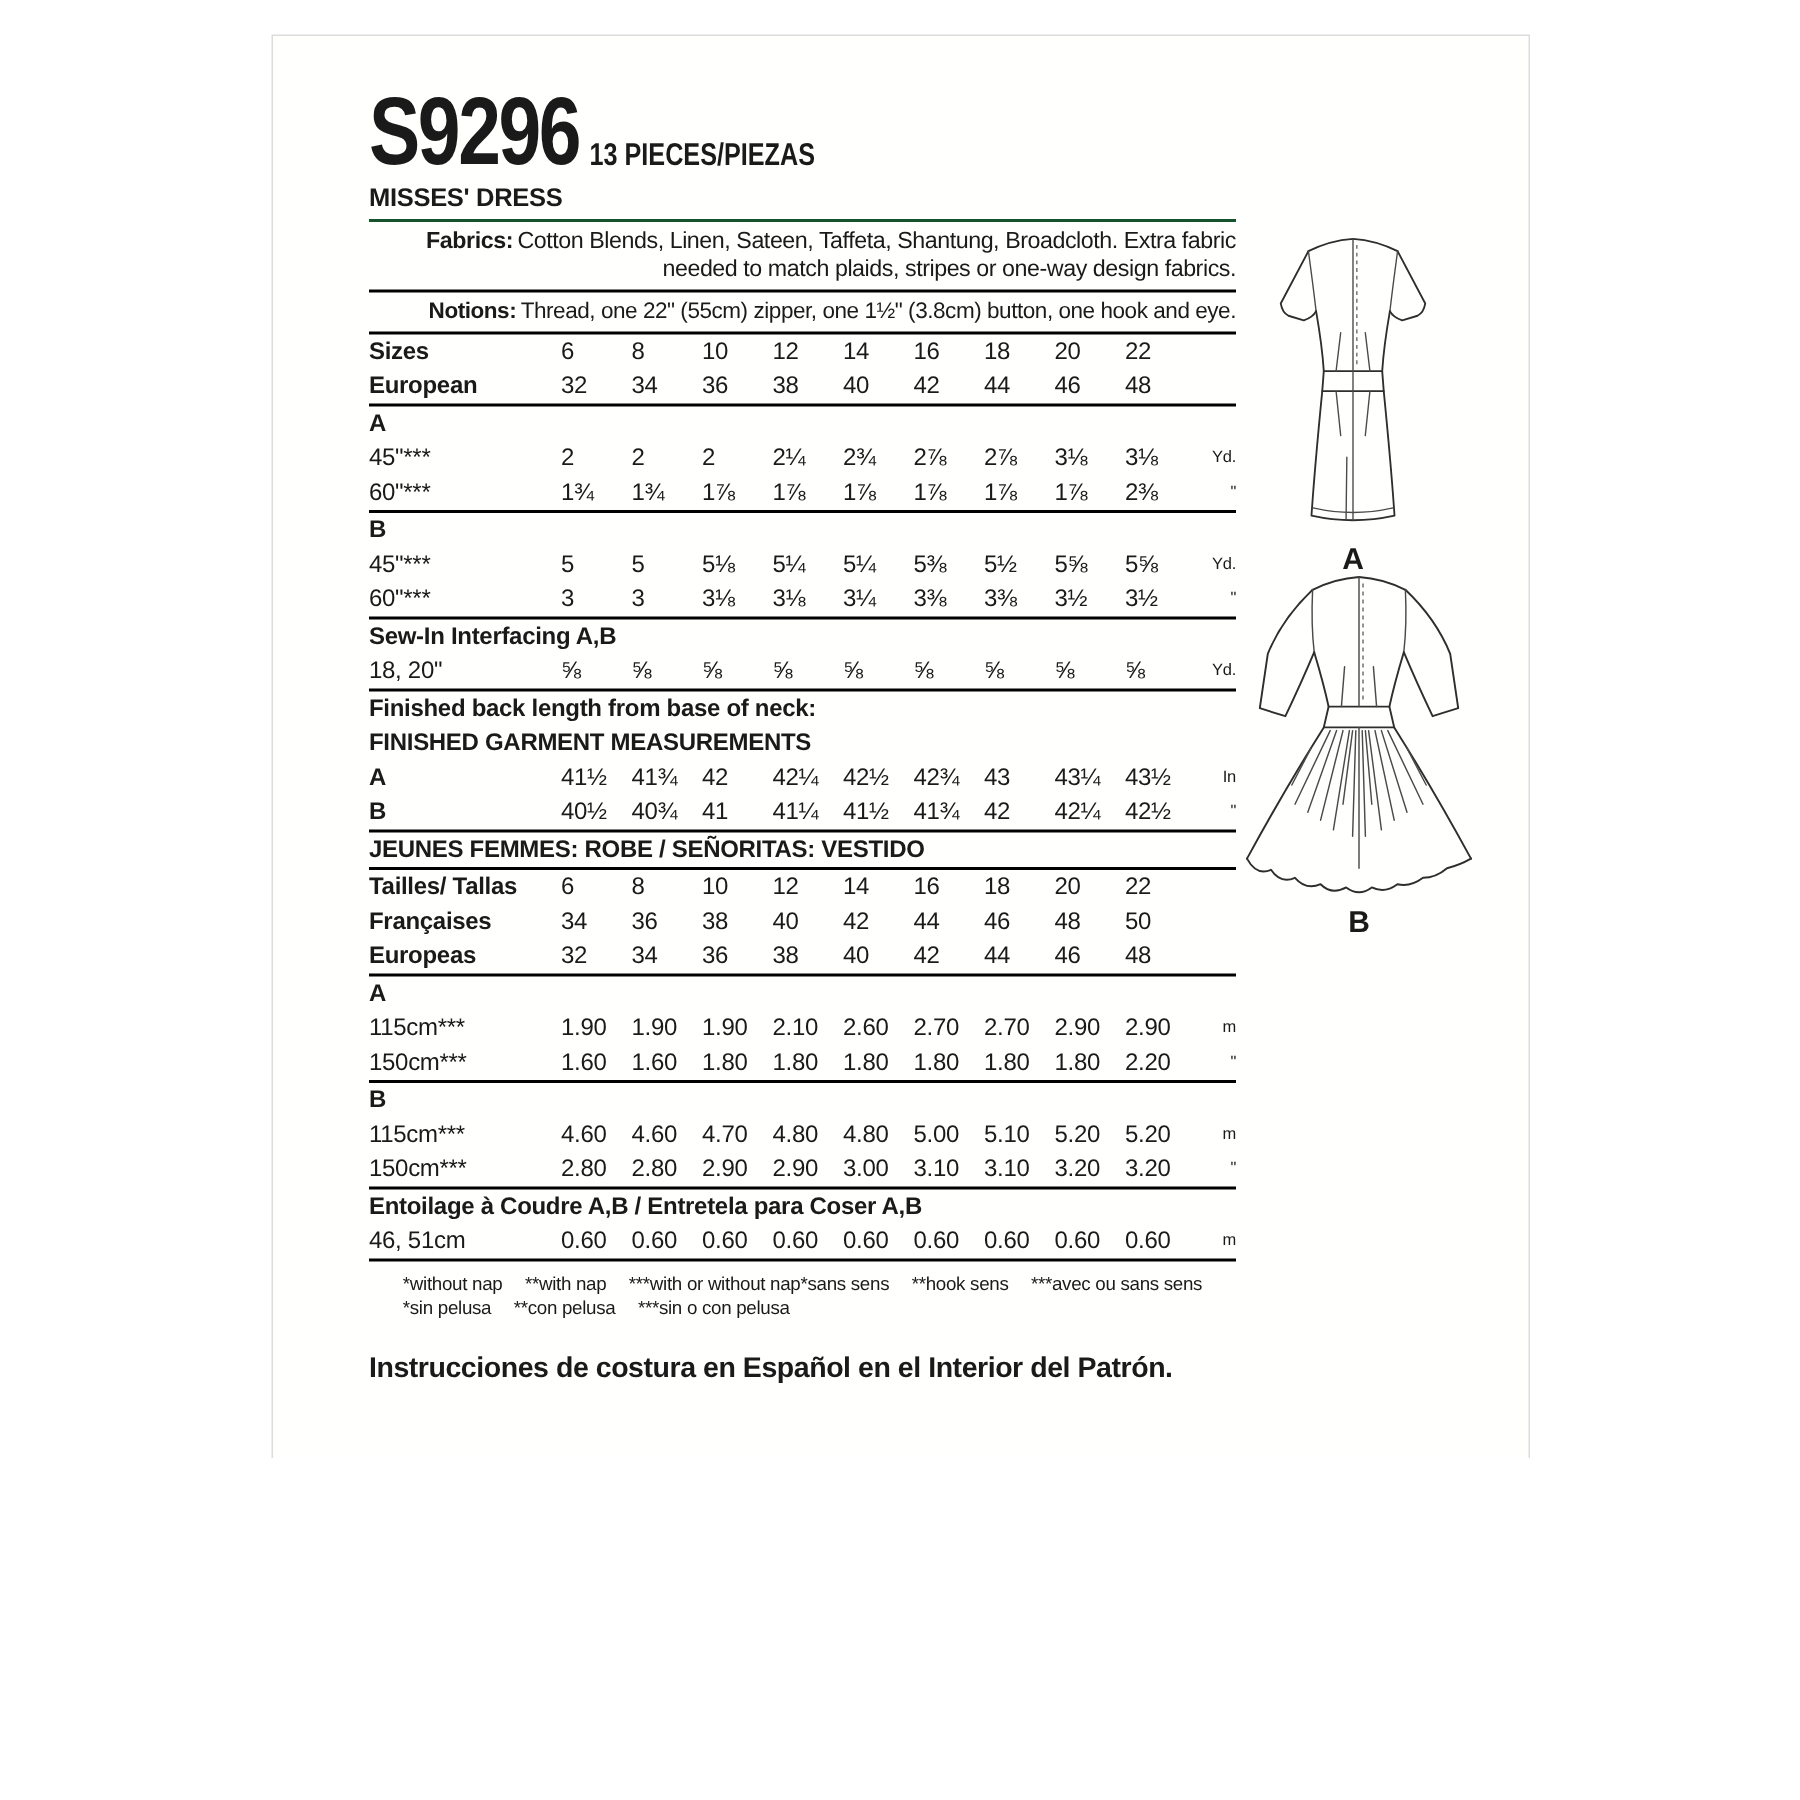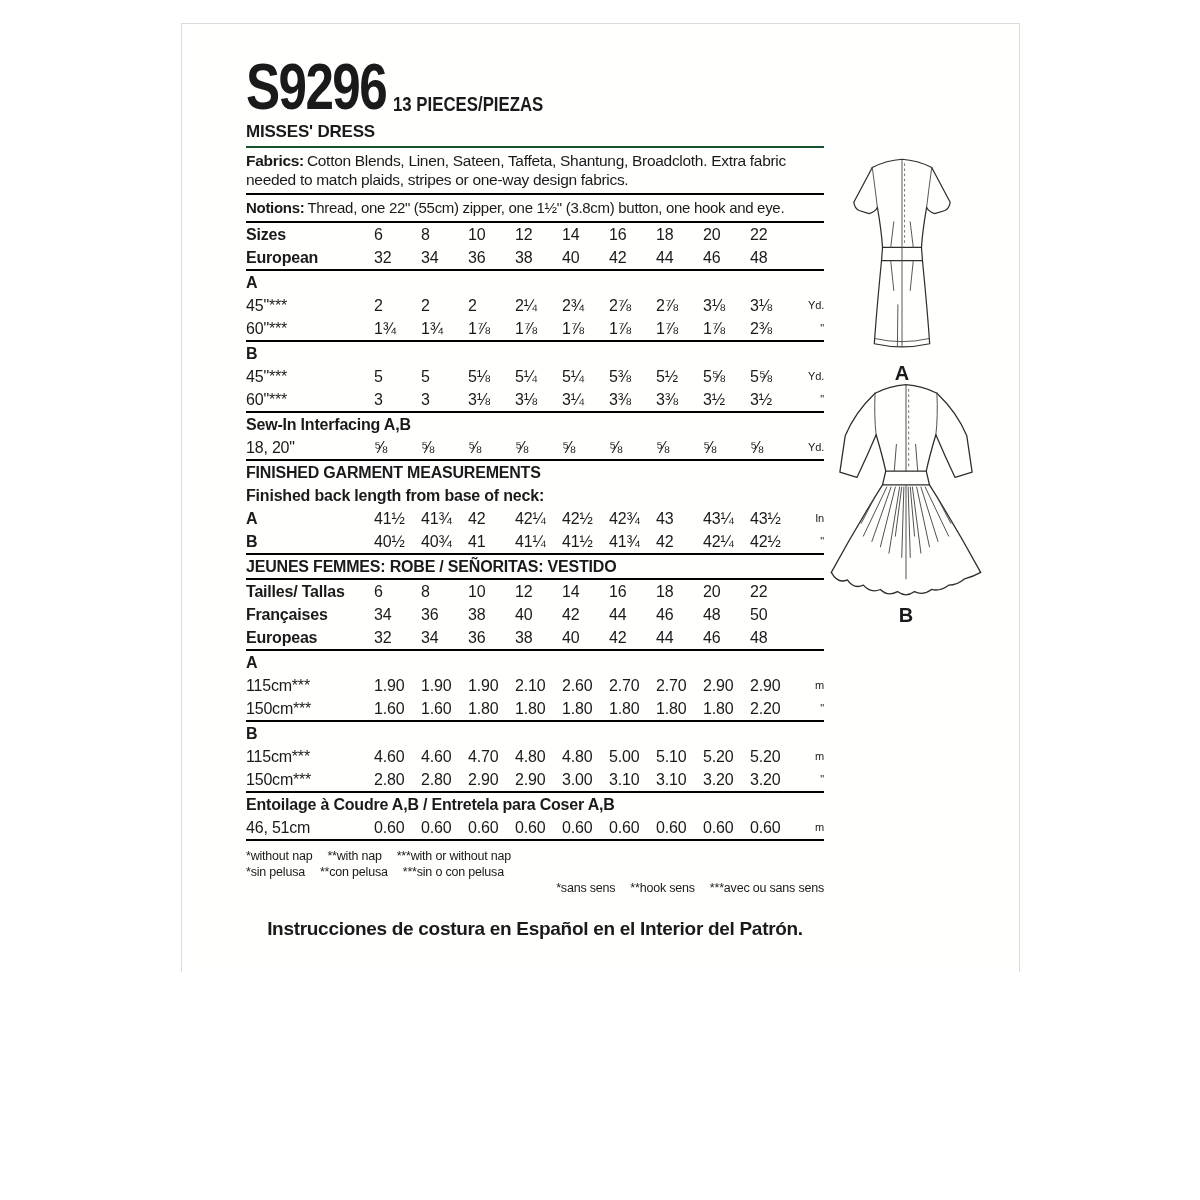--- a/index.html
+++ b/index.html
@@ -12,43 +12,43 @@
 
   
   .title-row { display:flex; align-items:flex-end; height:62px; margin-bottom:4px; }
   .pat-num { font-size:64px; font-weight:700; letter-spacing:-2px; line-height:58px;
              transform:scaleX(0.80); transform-origin:left bottom; white-space:nowrap; }
   .pieces  { font-size:21px; font-weight:700; line-height:24px; margin-left:-28px;
              transform:scaleX(0.80); transform-origin:left bottom; white-space:nowrap; }
   .garment { font-size:17px; font-weight:700; padding:2px 0 4px;
              border-bottom:2px solid #14532d; letter-spacing:-0.2px; }
   .para    { font-size:15.5px; line-height:19px; padding:3px 0 4px;
-             border-bottom:2px solid #000; letter-spacing:-0.3px; }
+             border-bottom:2px solid #000; letter-spacing:-0.3px;text-align:right; }
   .para .lbl { font-weight:700; margin-right:3px; }
   .one-line { white-space:nowrap; font-size:15px; }
 
   
   .rule  { height:2px; background:#000; }
   .t-head { height:23px; line-height:23px; font-size:16px; font-weight:700;
             letter-spacing:-0.2px; white-space:nowrap; }
   .t-row { display:flex; height:23px; line-height:23px; font-size:16px;
            letter-spacing:-0.2px; }
   .t-label { width:128px; flex:0 0 128px; white-space:nowrap; }
   .t-label.b { font-weight:700; }
   .t-val { width:47px; flex:0 0 47px; white-space:nowrap; }
   .t-unit { flex:1 1 auto; text-align:right; font-size:11px; white-space:nowrap; }
 
   
   .footnotes { display:flex; justify-content:center; margin-top:7px;
-               font-size:12.5px; line-height:16px; letter-spacing:-0.2px;flex-direction:column; }
+               font-size:12.5px; line-height:16px; letter-spacing:-0.2px; }
   .fn-group span { display:inline-block; margin-right:15px; }
   .fn-group span:last-child { margin-right:0; }
   .fn-right { text-align:right; }
 
-  .bottom-note { margin-top:22px; text-align:center; font-size:19px; font-weight:700;
+  .bottom-note { margin-top:22px; font-size:19px; font-weight:700;
                  letter-spacing:-0.3px; }
 
   
   .view { position:absolute; display:flex; flex-direction:column; align-items:center; }
   .view-a { left:645px; top:125px; width:150px; }
   .view-b { left:628px; top:352px; width:192px; }
   .view svg { display:block; }
   .view-label { font-size:20px; font-weight:700; margin-top:8px; }
   .sk { stroke:#2e2e2e; stroke-width:1.2; fill:none; stroke-linecap:round; stroke-linejoin:round; }
   .sk-thin { stroke:#4a4a4a; stroke-width:0.9; fill:none; stroke-linecap:round; }
@@ -169,22 +169,22 @@
             <span class="t-val">⅝</span>
             <span class="t-val">⅝</span>
             <span class="t-val">⅝</span>
             <span class="t-val">⅝</span>
             <span class="t-val">⅝</span>
             <span class="t-val">⅝</span>
             <span class="t-val">⅝</span>
             <span class="t-unit">Yd.</span>
           </div>
           <div class="rule"></div>
+          <div class="t-head">Finished back length from base of neck:</div>
           <div class="t-head">FINISHED GARMENT MEASUREMENTS</div>
-          <div class="t-head">Finished back length from base of neck:</div>
           <div class="t-row">
             <span class="t-label b">A</span>
             <span class="t-val">41½</span>
             <span class="t-val">41¾</span>
             <span class="t-val">42</span>
             <span class="t-val">42¼</span>
             <span class="t-val">42½</span>
             <span class="t-val">42¾</span>
             <span class="t-val">43</span>
             <span class="t-val">43¼</span>

